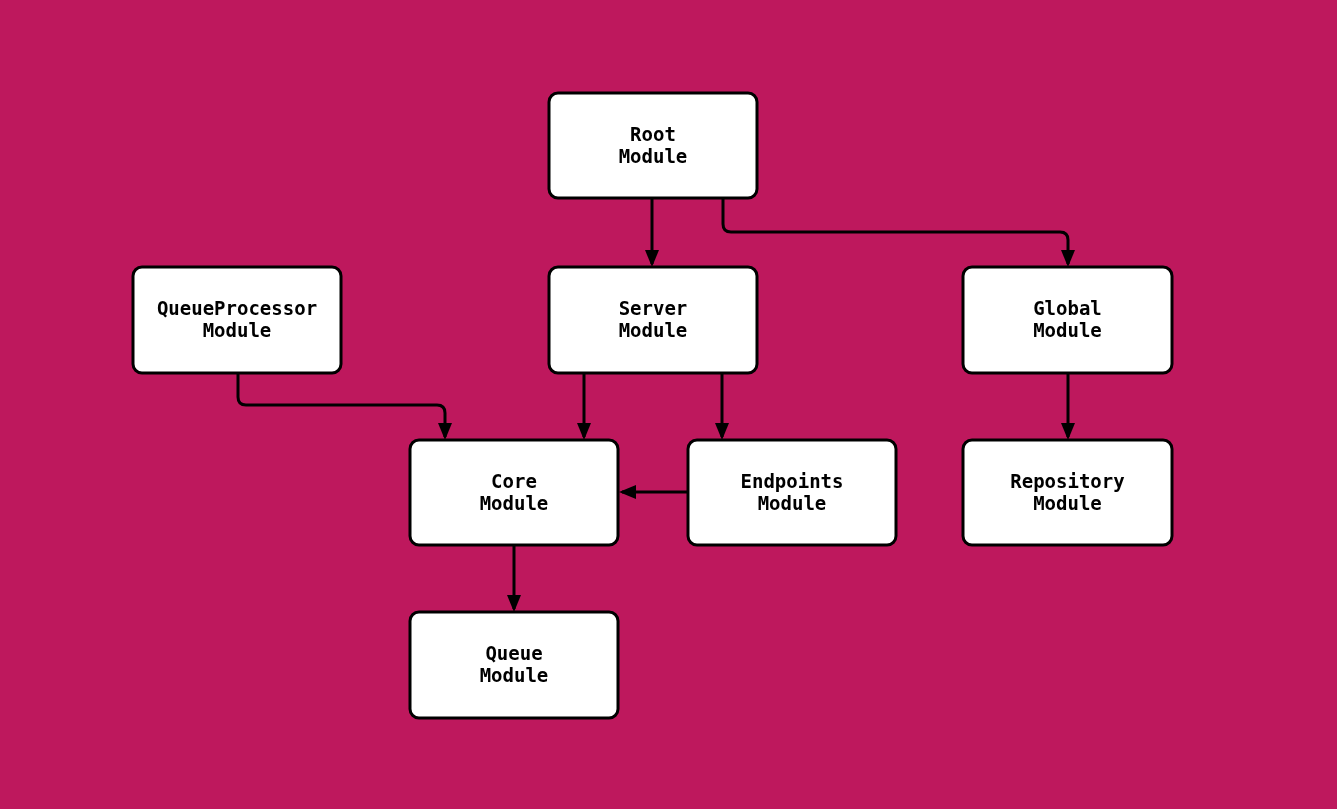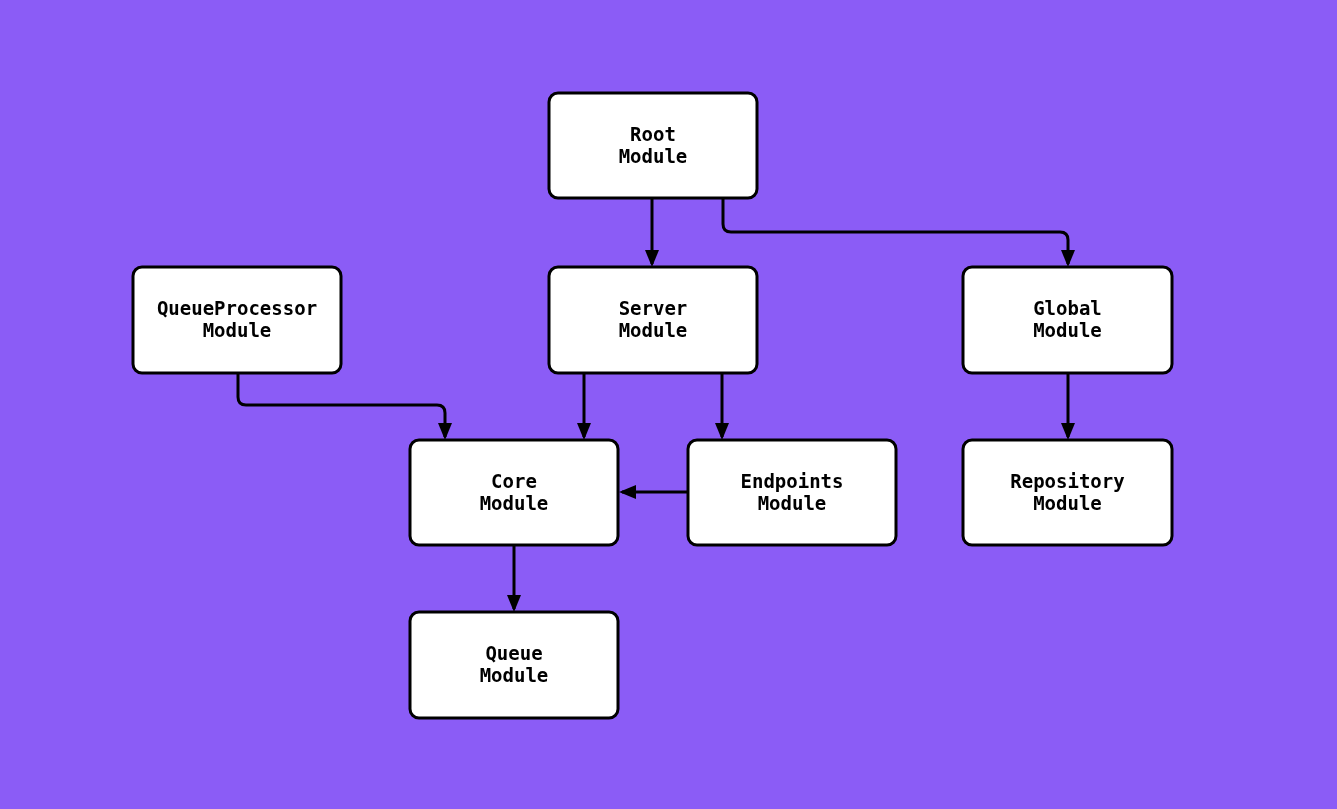--- a/index.html
+++ b/index.html
@@ -4,21 +4,21 @@
 <style>
   html, body {
     margin: 0;
     padding: 0;
     background: #ffffff;
   }
   .stage {
     position: relative;
     width: 1337px;
     height: 809px;
-    background: #8b5cf6;
+    background: #be185d;
     overflow: hidden;
   }
   svg.diagram {
     display: block;
     width: 1337px;
     height: 809px;
   }
   .node-rect {
     fill: #ffffff;
     stroke: #000000;

